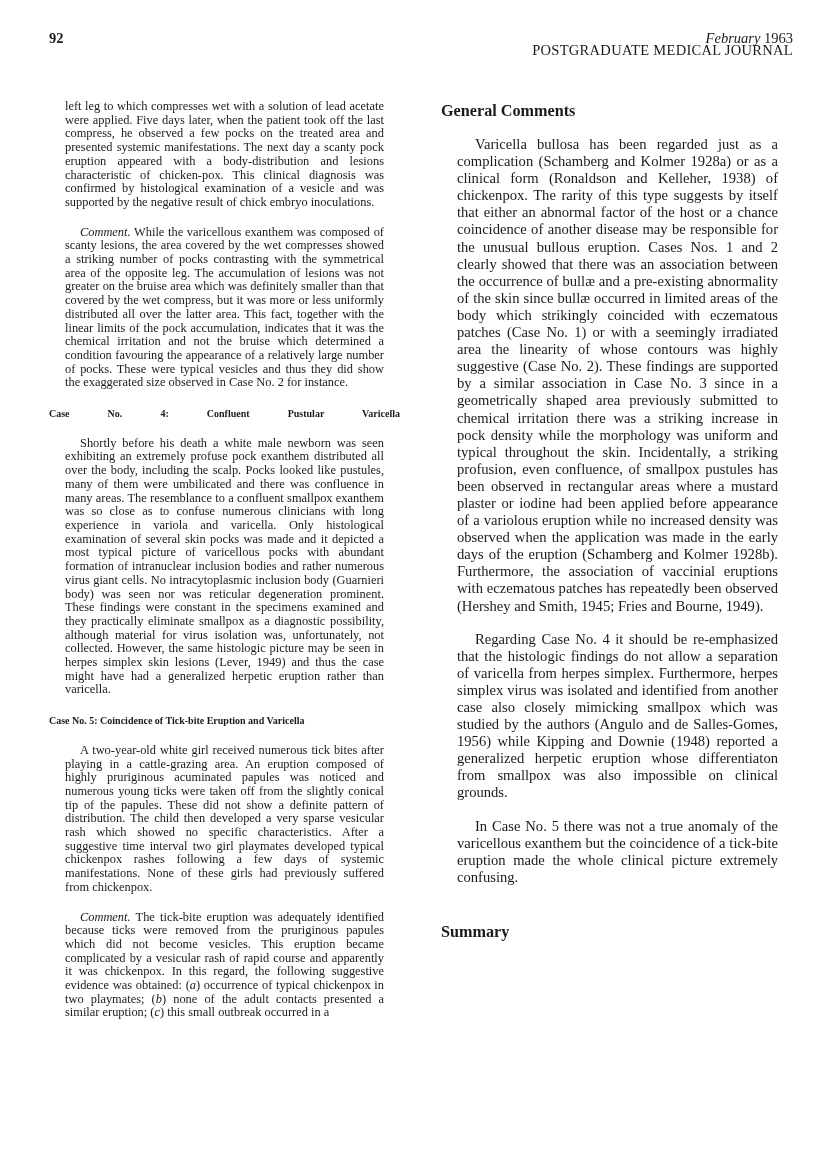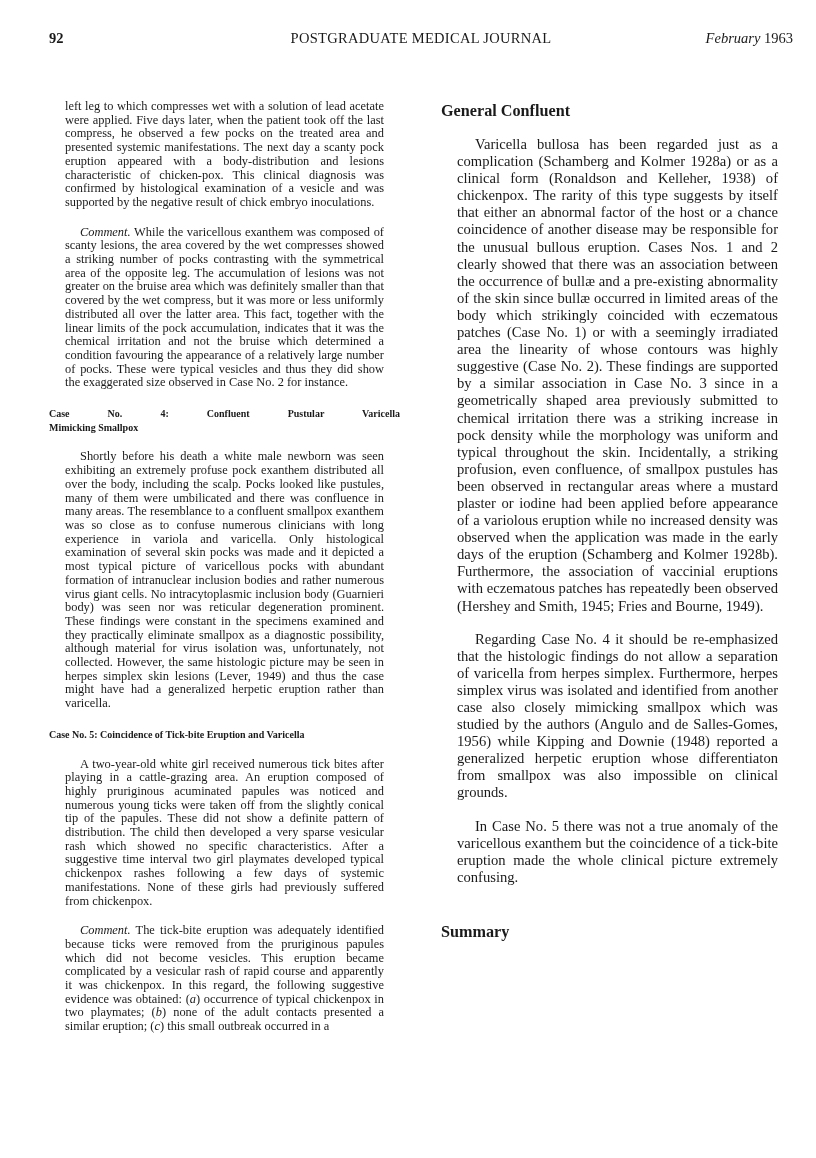--- a/index.html
+++ b/index.html
@@ -5,21 +5,21 @@
   html, body { margin: 0; padding: 0; background: #ffffff; }
   body {
     width: 816px; height: 1158px; position: relative; overflow: hidden;
     font-family: "Liberation Serif", "DejaVu Serif", serif; color: #1a1a1a;
   }
   .running-head {
     position: absolute; top: 30px; left: 49px; width: 744px; height: 18px;
     font-size: 14.5px;
   }
   .running-head .page-num { position: absolute; left: 0; top: 0; font-weight: bold; }
-  .running-head .journal { position: absolute; left: 0; right: 0; top: 0; text-align: center; letter-spacing: 0.3px; }
+  .running-head .journal { position: absolute; left: 0; right: 0; top: 12px; text-align: right; letter-spacing: 0.3px; }
   .running-head .date { position: absolute; right: 0; top: 0; margin-left: 25px; }
   .running-head .date i { font-style: italic; }
 
   .col { position: absolute; text-align: justify; hyphens: none; }
   .col-left {
     left: 49px; top: 84px; width: 351px;
     font-size: 12.4px; line-height: 13.7px;
   }
   .col-right {
     left: 441px; top: 84px; width: 353px;
@@ -45,29 +45,29 @@
 <div class="running-head">
   <span class="page-num">92</span>
   <span class="journal">POSTGRADUATE MEDICAL JOURNAL</span>
   <span class="date"><i>February</i> <span>1963</span></span>
 </div>
 
 <div class="col col-left">
   <p class="noindent">left leg to which compresses wet with a solution of lead acetate were applied. Five days later, when the patient took off the last compress, he observed a few pocks on the treated area and presented systemic manifestations. The next day a scanty pock eruption appeared with a body-distribution and lesions characteristic of chicken-pox. This clinical diagnosis was confirmed by histological examination of a vesicle and was supported by the negative result of chick embryo inoculations.</p>
   <p><em>Comment.</em><span> While the varicellous exanthem was composed of scanty lesions, the area covered by the wet compresses showed a striking number of pocks contrasting with the symmetrical area of the opposite leg. The accumulation of lesions was not greater on the bruise area which was definitely smaller than that covered by the wet compress, but it was more or less uniformly distributed all over the latter area. This fact, together with the linear limits of the pock accumulation, indicates that it was the chemical irritation and not the bruise which determined a condition favouring the appearance of a relatively large number of pocks. These were typical vesicles and thus they did show the exaggerated size observed in Case No. 2 for instance.</span></p>
 
-  <h2 class="case4"><span>Case No. 4: Confluent Pustular Varicella</span> <span class="l2">Mimicking Smallpox</span></h2>
+  <h2 class="case4"><span>Case No. 4: Confluent Pustular Varicella</span> </h2>
   <p>Shortly before his death a white male newborn was seen exhibiting an extremely profuse pock exanthem distributed all over the body, including the scalp. Pocks looked like pustules, many of them were umbilicated and there was confluence in many areas. The resemblance to a confluent smallpox exanthem was so close as to confuse numerous clinicians with long experience in variola and varicella. Only histological examination of several skin pocks was made and it depicted a most typical picture of varicellous pocks with abundant formation of intranuclear inclusion bodies and rather numerous virus giant cells. No intracytoplasmic inclusion body (Guarnieri body) was seen nor was reticular degeneration prominent. These findings were constant in the specimens examined and they practically eliminate smallpox as a diagnostic possibility, although material for virus isolation was, unfortunately, not collected. However, the same histologic picture may be seen in herpes simplex skin lesions (Lever, 1949) and thus the case might have had a generalized herpetic eruption rather than varicella.</p>
 
   <h2>Case No. 5: Coincidence of Tick-bite Eruption and Varicella</h2>
   <p>A two-year-old white girl received numerous tick bites after playing in a cattle-grazing area. An eruption composed of highly pruriginous acuminated papules was noticed and numerous young ticks were taken off from the slightly conical tip of the papules. These did not show a definite pattern of distribution. The child then developed a very sparse vesicular rash which showed no specific characteristics. After a suggestive time interval two girl playmates developed typical chickenpox rashes following a few days of systemic manifestations. None of these girls had previously suffered from chickenpox.</p>
   <p><em>Comment.</em><span> The tick-bite eruption was adequately identified because ticks were removed from the pruriginous papules which did not become vesicles. This eruption became complicated by a vesicular rash of rapid course and apparently it was chickenpox. In this regard, the following suggestive evidence was obtained: (</span><em>a</em><span>) occurrence of typical chickenpox in two playmates; (</span><em>b</em><span>) none of the adult contacts presented a similar eruption; (</span><em>c</em><span>) this small outbreak occurred in a</span></p>
 </div>
 
 <div class="col col-right">
 
-  <h2>General Confluent</h2>
+  <h2>General Comments</h2>
   <p>Varicella bullosa has been regarded just as a complication (Schamberg and Kolmer 1928a) or as a clinical form (Ronaldson and Kelleher, 1938) of chickenpox. The rarity of this type suggests by itself that either an abnormal factor of the host or a chance coincidence of another disease may be responsible for the unusual bullous eruption. Cases Nos. 1 and 2 clearly showed that there was an association between the occurrence of bullæ and a pre-existing abnormality of the skin since bullæ occurred in limited areas of the body which strikingly coincided with eczematous patches (Case No. 1) or with a seemingly irradiated area the linearity of whose contours was highly suggestive (Case No. 2). These findings are supported by a similar association in Case No. 3 since in a geometrically shaped area previously submitted to chemical irritation there was a striking increase in pock density while the morphology was uniform and typical throughout the skin. Incidentally, a striking profusion, even confluence, of smallpox pustules has been observed in rectangular areas where a mustard plaster or iodine had been applied before appearance of a variolous eruption while no increased density was observed when the application was made in the early days of the eruption (Schamberg and Kolmer 1928b). Furthermore, the association of vaccinial eruptions with eczematous patches has repeatedly been observed (Hershey and Smith, 1945; Fries and Bourne, 1949).</p>
   <p style="margin-top:9px">Regarding Case No. 4 it should be re-emphasized that the histologic findings do not allow a separation of varicella from herpes simplex. Furthermore, herpes simplex virus was isolated and identified from another case also closely mimicking smallpox which was studied by the authors (Angulo and de Salles-Gomes, 1956) while Kipping and Downie (1948) reported a generalized herpetic eruption whose differentiaton from smallpox was also impossible on clinical grounds.</p>
   <p style="margin-top:9px">In Case No. 5 there was not a true anomaly of the varicellous exanthem but the coincidence of a tick-bite eruption made the whole clinical picture extremely confusing.</p>
 
   <h2 class="summary">Summary</h2>
 </div>
 
 </body></html>

